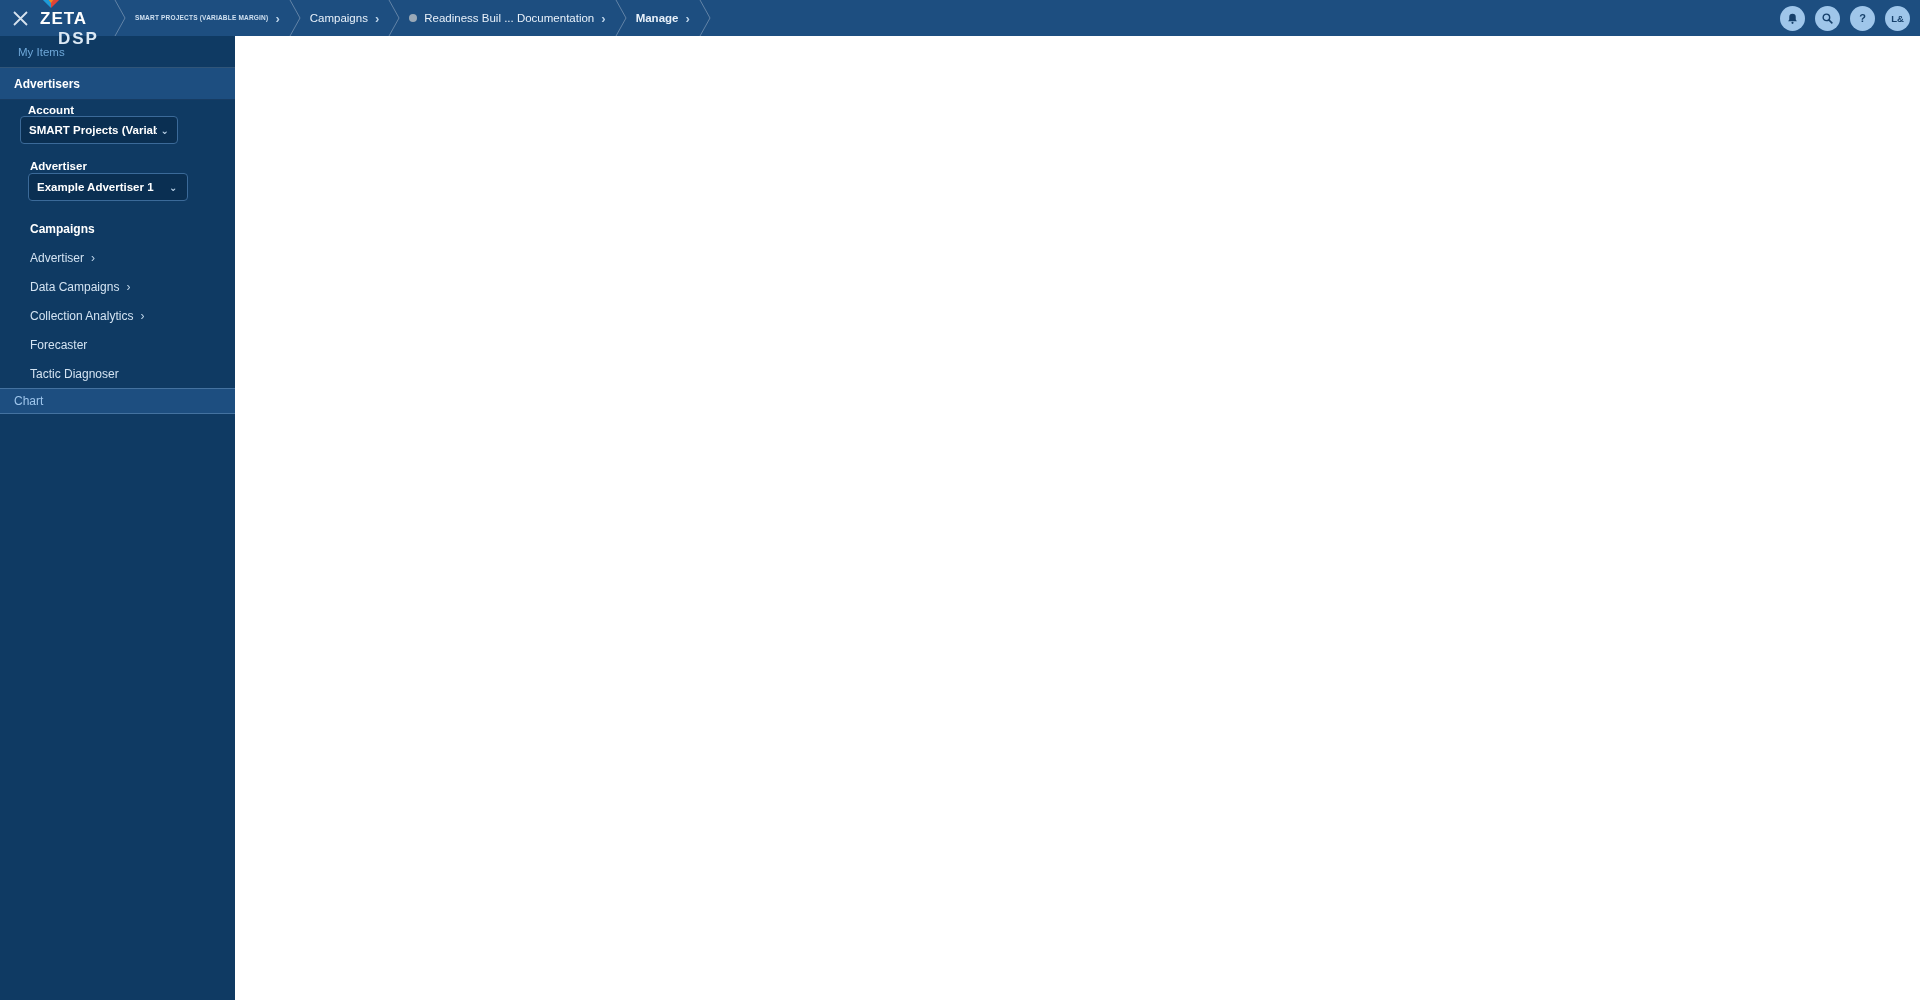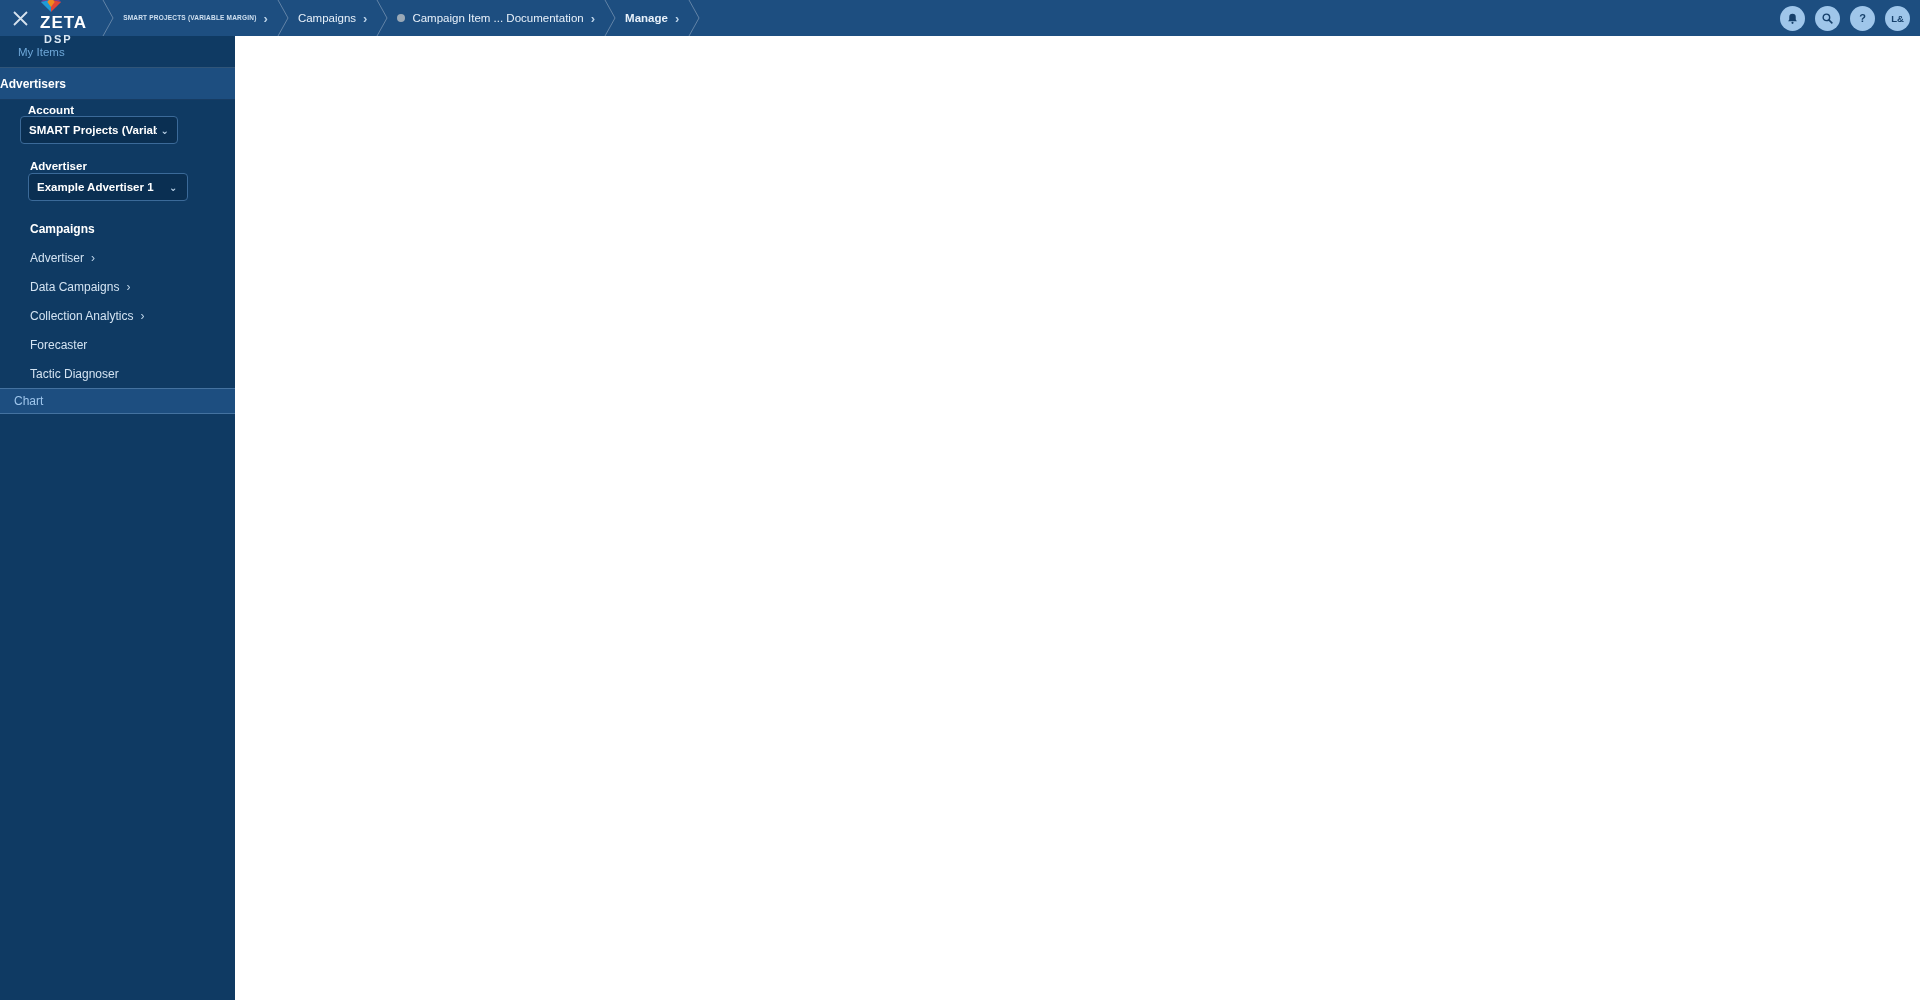--- a/index.html
+++ b/index.html
@@ -6,38 +6,38 @@
   html,body { width:1920px; height:1000px; overflow:hidden; background:#fff;
     font-family:"Liberation Sans","DejaVu Sans",sans-serif; }
   .app { position:relative; width:1920px; height:1000px; }
 
   
   .topbar { position:absolute; left:0; top:0; width:1920px; height:36px;
     background:#1d4e80; display:flex; align-items:center; z-index:30; }
   .tb-close { width:40px; height:36px; display:flex; align-items:center; justify-content:center; cursor:pointer; }
   .tb-logo { display:flex; align-items:flex-start; gap:0; margin-right:14px;flex-direction:column; }
   .tb-logo .zeta { color:#fff; font-weight:bold; font-size:17px; letter-spacing:1px; }
-  .tb-logo .dsp  { color:#dce9f5; font-weight:600; font-size:11px; letter-spacing:2px; margin-left:4px; }
+  .tb-logo .dsp  { color:#dce9f5; font-weight:600; font-size:17px; letter-spacing:2px; margin-left:18px; }
   .crumb-sep { width:14px; height:36px; flex:0 0 auto; }
   .crumb { display:flex; align-items:center; color:#e8f1fa; font-size:11.5px; padding:0 8px; white-space:nowrap; }
   .crumb .stack { display:flex; flex-direction:column; line-height:1.15; }
   .crumb .tiny { font-size:6.5px; font-weight:bold; letter-spacing:.2px; color:#cfe0f0; text-transform:uppercase; }
   .crumb .main { font-size:11px; font-weight:600; color:#fff; }
   .crumb .chev { color:#bcd3e8; font-size:13px; margin-left:7px; font-weight:bold; }
   .crumb.bold .label { font-weight:bold; }
   .crumb-dot { width:8px; height:8px; border-radius:50%; background:#9aa9b7; margin-right:7px; }
   .tb-right { margin-left:auto; display:flex; align-items:center; gap:10px; padding-right:10px; }
   .tb-circle { width:25px; height:25px; border-radius:50%; background:#9fc6ea; color:#16406b;
     display:flex; align-items:center; justify-content:center; font-weight:bold; font-size:11px; cursor:pointer; }
 
   
   .sidebar { position:absolute; left:0; top:36px; width:235px; height:964px; background:#0f3a63; z-index:20; }
   .sb-myitems { height:32px; display:flex; align-items:center; padding-left:18px;
     color:#6ea7d8; font-size:11.5px; border-bottom:1px solid rgba(255,255,255,.14); cursor:pointer; }
-  .sb-band { height:32px; display:flex; align-items:center; background:#1d4e80;
+  .sb-band { height:32px; display:flex; align-items:center; padding-left:14px; background:#1d4e80;
     color:#fff; font-size:12px; font-weight:bold; border-bottom:1px solid rgba(0,0,0,.22); cursor:pointer; }
   .sb-label { color:#fff; font-size:11.5px; font-weight:bold; }
   .lbl-account { position:absolute; left:28px; top:68px; }
   .sel-account { position:absolute; left:20px; top:80px; width:158px; }
   .lbl-advertiser { position:absolute; left:30px; top:124px; }
   .sel-advertiser { position:absolute; left:28px; top:137px; width:160px; }
   .sb-select { height:28px; background:#0a2f52; border:1px solid #3b6a99; border-radius:4px;
     display:flex; align-items:center; padding:0 8px; color:#fff; font-size:11.5px; font-weight:600; cursor:pointer; }
   .sb-select .val { flex:1; white-space:nowrap; overflow:hidden; max-width:128px; }
   .sb-select .dd { color:#bcd3e8; font-size:10px; margin-left:4px; }
@@ -179,21 +179,21 @@
       </svg>
     <div class="crumb">
       <span class="label">Campaigns</span>
       <span class="chev">›</span>
     </div>
     <svg class="crumb-sep" viewBox="0 0 14 36">
         <polyline points="2,0 12,18 2,36" fill="none" stroke="rgba(255,255,255,.3)" stroke-width="1"></polyline>
       </svg>
     <div class="crumb">
       <span class="crumb-dot"></span>
-      <span class="label">Campaign Item ... Documentation</span>
+      <span class="label">Readiness Buil ... Documentation</span>
       <span class="chev">›</span>
     </div>
     <svg class="crumb-sep" viewBox="0 0 14 36">
         <polyline points="2,0 12,18 2,36" fill="none" stroke="rgba(255,255,255,.3)" stroke-width="1"></polyline>
       </svg>
     <div class="crumb bold">
       <span class="label">Manage</span>
       <span class="chev">›</span>
     </div>
     <svg class="crumb-sep" viewBox="0 0 14 36">

